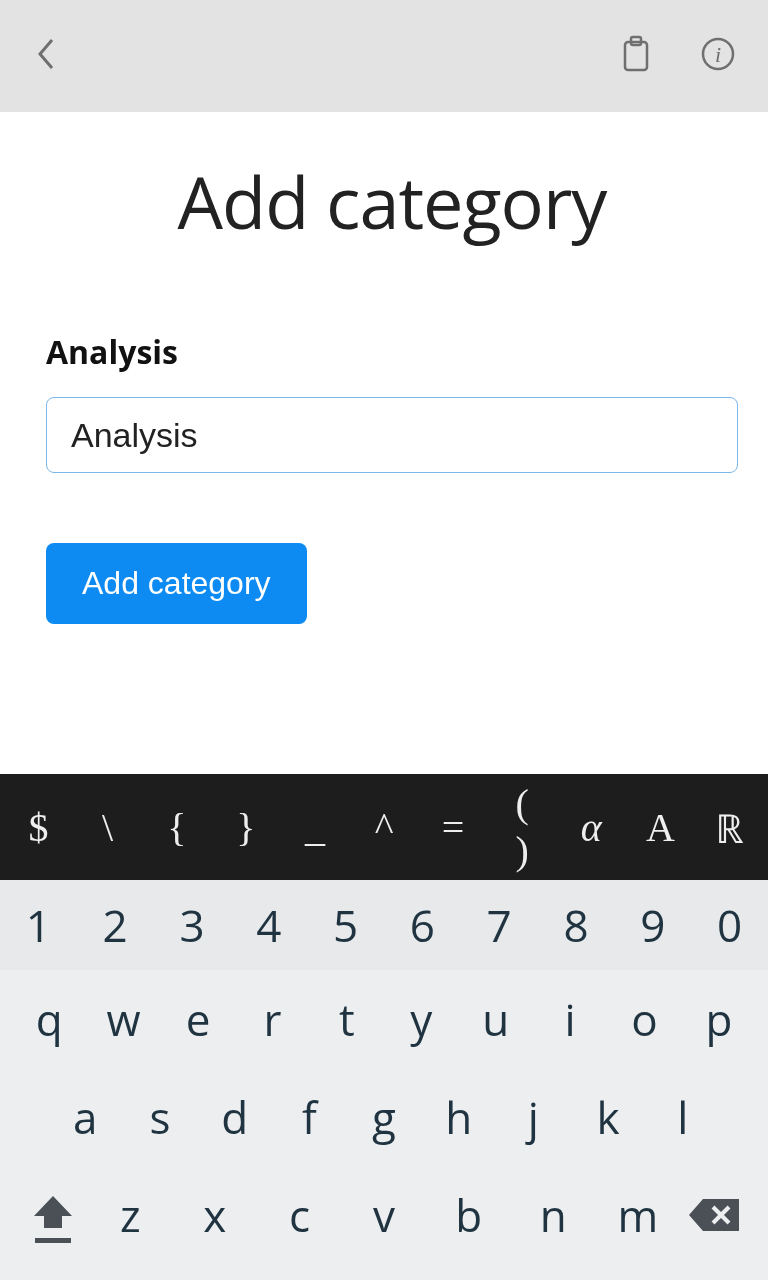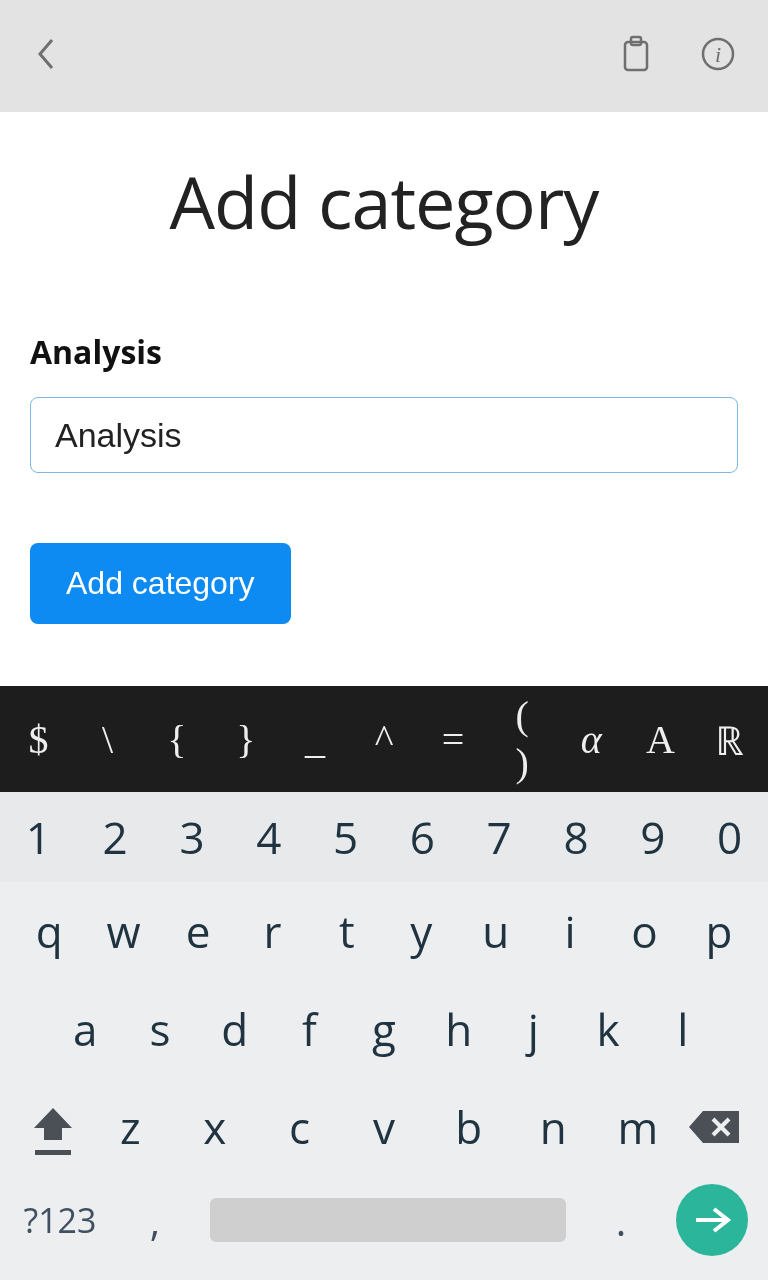--- a/index.html
+++ b/index.html
@@ -16,20 +16,21 @@
   .header-left { flex: 0 0 auto; }
   .header-spacer { flex: 1; }
   .header-right { display: flex; gap: 48px; align-items: center; }
   .chevron-back svg { width: 28px; height: 36px; }
   .clipboard-icon svg { width: 32px; height: 40px; }
   .info-icon svg { width: 36px; height: 36px; }
 
   
   .main {
     padding: 40px 30px 0 30px;
+    margin-left: 16px;
   }
   .page-title {
     font-size: 72px;
     font-weight: 400;
     text-align: center;
     color: #222;
     letter-spacing: -1px;
     margin-bottom: 80px;
   }
   .field-label {
@@ -265,28 +266,14 @@
       <span class="key">m</span>
       <div class="backspace-key">
         <svg viewBox="0 0 56 40">
           <path d="M16 4 L52 4 L52 36 L16 36 L2 20 Z" fill="#4a5055"></path>
           <line x1="26" y1="12" x2="42" y2="28" stroke="#eceef0" stroke-width="4"></line>
           <line x1="42" y1="12" x2="26" y2="28" stroke="#eceef0" stroke-width="4"></line>
         </svg>
       </div>
     </div>
 
-    <div class="bottom-row">
-      <span class="mode-key">?123</span>
-      <span class="comma-key">,</span>
-      <div class="spacebar"></div>
-      <span class="period-key">.</span>
-      <div class="enter-key">
-        <div class="enter-circle">
-          <svg viewBox="0 0 40 30">
-            <line x1="4" y1="15" x2="34" y2="15"></line>
-            <polyline points="22,4 36,15 22,26"></polyline>
-          </svg>
-        </div>
-      </div>
-    </div>
   </div>
 </div>
 
 </body></html>

